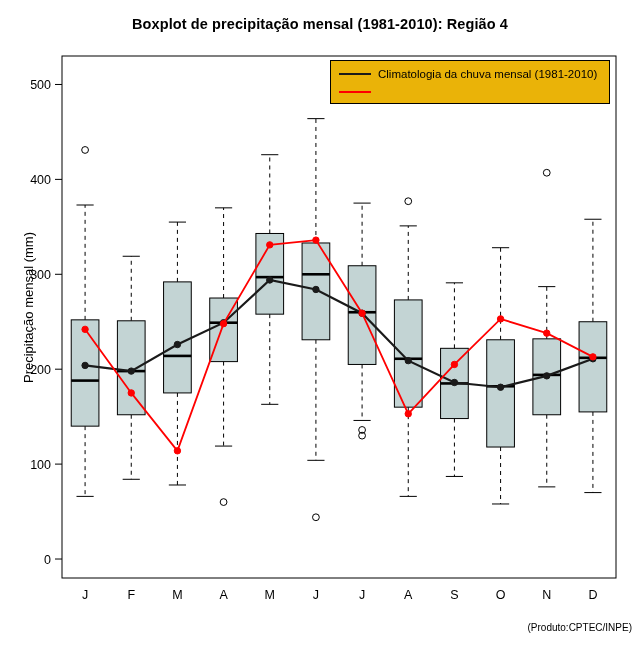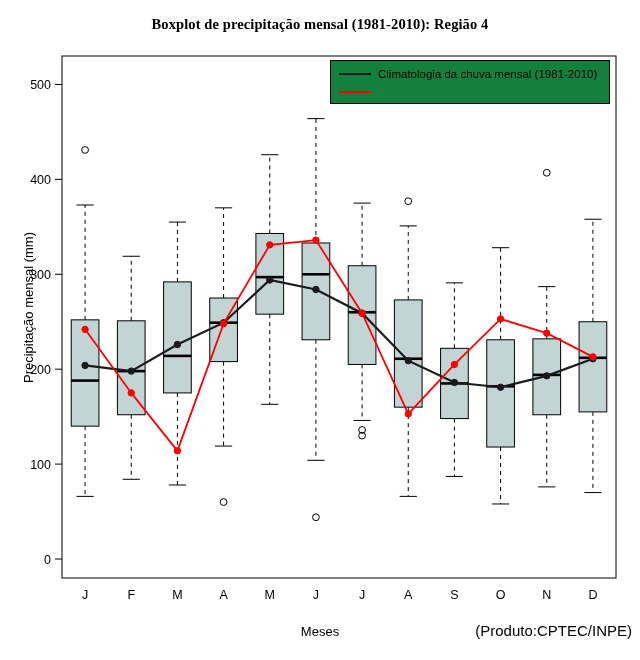--- a/index.html
+++ b/index.html
@@ -21,21 +21,20 @@
   }
   #chart-title {
     position: absolute;
     top: 16px;
     left: 0;
     width: 640px;
     text-align: center;
     font-size: 14.5px;
     font-weight: bold;
     letter-spacing: 0.1px;
-    font-family: Liberation Serif, serif;
   }
   #ylabel {
     position: absolute;
     left: -92px;
     top: 300px;
     width: 240px;
     text-align: center;
     font-size: 13px;
     transform: rotate(-90deg);
     transform-origin: center center;
@@ -45,31 +44,31 @@
     left: 0;
     top: 624px;
     width: 640px;
     text-align: center;
     font-size: 13px;
   }
   #credit {
     position: absolute;
     right: 8px;
     top: 622px;
-    font-size: 15px;
+    font-size: 10px;
     margin-left: 40px;
   }
   svg { display: block; }
   .legend-box {
     position: absolute;
     left: 330px;
     top: 60px;
     width: 280px;
     height: 44px;
-    background: #15803d;
+    background: #eab308;
     border: 1px solid #000000;
     box-sizing: border-box;
   }
   .legend-row {
     position: absolute;
     left: 8px;
     height: 16px;
     font-size: 11.5px;
     line-height: 16px;
     white-space: nowrap;
@@ -86,21 +85,20 @@
   }
 </style>
 </head>
 <body>
 
 <div id="chart-root">
 
   <div id="chart-title">Boxplot de precipitação mensal (1981-2010): Região 4</div>
 
   <div id="ylabel">Precipitação mensal (mm)</div>
-  <div id="xlabel">Meses</div>
   <div id="credit">(Produto:CPTEC/INPE)</div>
 
   <svg id="plot" width="640" height="660">
       <rect x="62" y="56" width="554" height="522" fill="none" stroke="#000" stroke-width="1"></rect>
       <line x1="55" y1="559.0181818181818" x2="62" y2="559.0181818181818" stroke="#000" stroke-width="1"></line>
       <text x="51" y="563.5181818181818" text-anchor="end" font-size="12.5" font-family="Liberation Sans, sans-serif" fill="#000">0</text>
       <line x1="55" y1="464.1090909090909" x2="62" y2="464.1090909090909" stroke="#000" stroke-width="1"></line>
       <text x="51" y="468.6090909090909" text-anchor="end" font-size="12.5" font-family="Liberation Sans, sans-serif" fill="#000">100</text>
       <line x1="55" y1="369.2" x2="62" y2="369.2" stroke="#000" stroke-width="1"></line>
       <text x="51" y="373.7" text-anchor="end" font-size="12.5" font-family="Liberation Sans, sans-serif" fill="#000">200</text>

